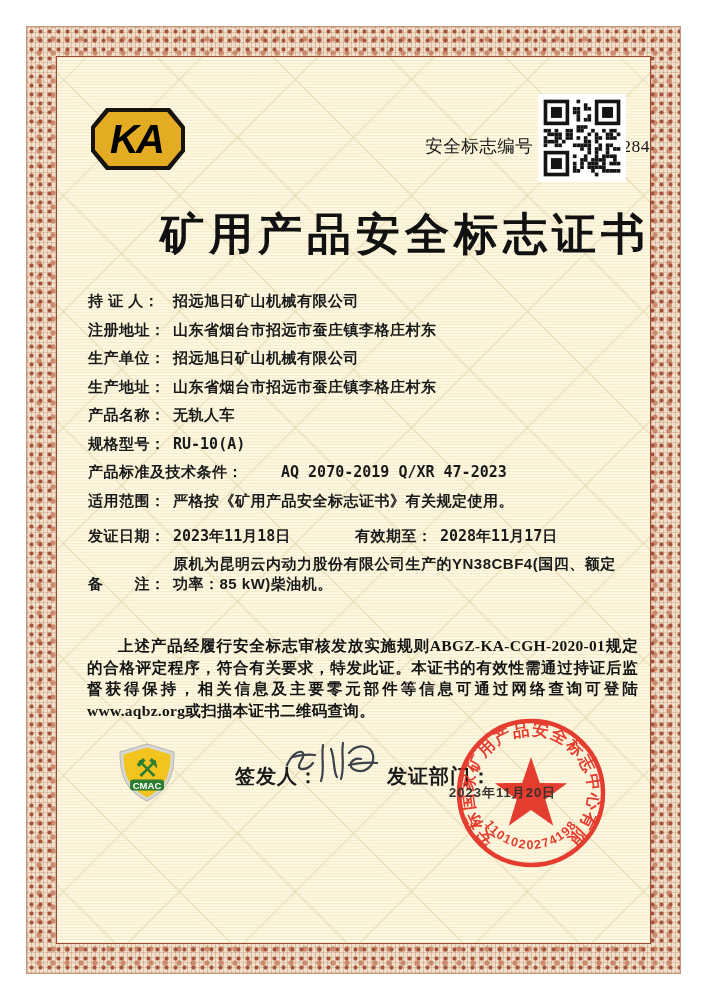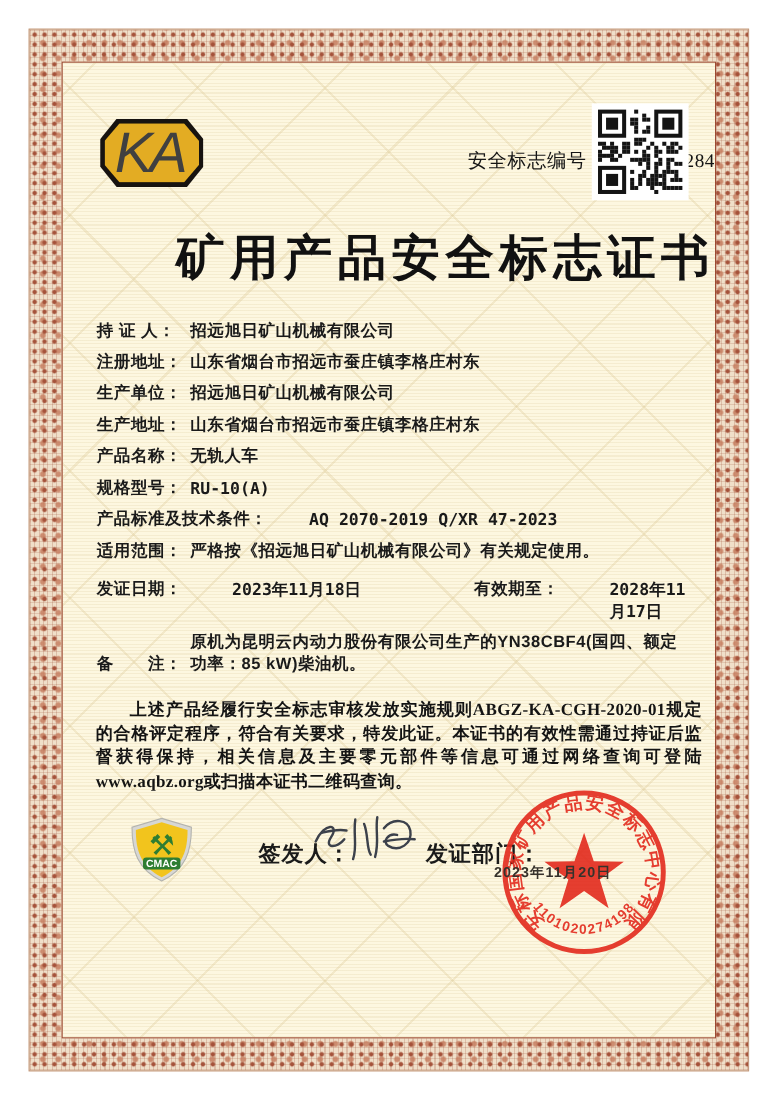--- a/index.html
+++ b/index.html
@@ -28,38 +28,38 @@
   
   .ka-badge{position:absolute;left:34px;top:51px;width:94px;height:62px;
             background:#171310;
             -webkit-clip-path:polygon(16% 0,84% 0,100% 30%,100% 70%,84% 100%,16% 100%,0 70%,0 30%);
             clip-path:polygon(16% 0,84% 0,100% 30%,100% 70%,84% 100%,16% 100%,0 70%,0 30%);}
   .ka-badge-in{position:absolute;left:4px;top:4px;right:4px;bottom:4px;
             background:#e3ac23;
             -webkit-clip-path:polygon(16% 0,84% 0,100% 30%,100% 70%,84% 100%,16% 100%,0 70%,0 30%);
             clip-path:polygon(16% 0,84% 0,100% 30%,100% 70%,84% 100%,16% 100%,0 70%,0 30%);
             display:flex;align-items:center;justify-content:center;}
-  .ka-text{font-weight:400;font-style:italic;font-size:52px;letter-spacing:-3px;
-           color:#404040;transform:translateX(-2px);line-height:1;}
+  .ka-text{font-weight:700;font-style:italic;font-size:40px;letter-spacing:-3px;
+           color:#000000;transform:translateX(-2px);line-height:1;}
   .cert-no{position:absolute;left:0;right:0;top:77px;text-align:right;padding-left:40px;
            font-family:"Liberation Serif",serif;font-size:17.5px;color:#151515;letter-spacing:.5px;}
   .qr-box{position:absolute;left:481px;top:37px;width:88px;height:88px;background:#ffffff;
           display:flex;align-items:center;justify-content:center;}
   
   .title{position:absolute;left:0;right:0;top:148px;text-align:right;
          font-size:44px;font-weight:900;letter-spacing:5px;color:#111;}
   
   .fields{position:absolute;left:31px;right:24px;top:234px;font-size:15px;}
   .row{display:flex;align-items:flex-start;line-height:20px;margin-bottom:8.5px;}
   .flabel{flex:0 0 85px;font-weight:600;letter-spacing:.5px;white-space:nowrap;}
   .flabel.wide{flex:0 0 auto;}
   .fvalue{font-weight:600;}
   .kai{font-family:Liberation Sans, sans-serif;letter-spacing:.5px;}
   .mono{font-family:"DejaVu Sans Mono",monospace;font-weight:700;letter-spacing:0;}
-  .gap-dates{margin-top:15px;gap:38px;}
+  .gap-dates{margin-top:15px;}
   .gap-remark{margin-top:8px;align-items:flex-end;}
   .dval1{flex:0 0 182px;}
   .remark-val{flex:1;line-height:20px;}
   
   .statement{position:absolute;left:18px;right:12px;top:578px;
              font-family:"Liberation Serif",serif;font-weight:700;
              font-size:15.5px;line-height:21.5px;text-indent:2em;color:#141414;
              text-align:justify;letter-spacing:.3px;margin-left:12px;}
   
   .shield{position:absolute;left:60px;top:686px;}
@@ -245,21 +245,21 @@
         <div class="row">
           <span class="flabel">规格型号：</span>
           <span class="fvalue mono">RU-10(A)</span>
         </div>
         <div class="row">
           <span class="flabel wide">产品标准及技术条件：</span>
           <span class="fvalue mono" style="margin-left:38px">AQ 2070-2019 Q/XR 47-2023</span>
         </div>
         <div class="row">
           <span class="flabel">适用范围：</span>
-          <span class="fvalue kai">严格按《招远旭日矿山机械有限公司》有关规定使用。</span>
+          <span class="fvalue kai">严格按《矿用产品安全标志证书》有关规定使用。</span>
         </div>
 
         <div class="row gap-dates">
           <span class="flabel">发证日期：</span>
           <span class="fvalue mono dval1">2023年11月18日</span>
           <span class="flabel">有效期至：</span>
           <span class="fvalue mono">2028年11月17日</span>
         </div>
 
         <div class="row gap-remark">

